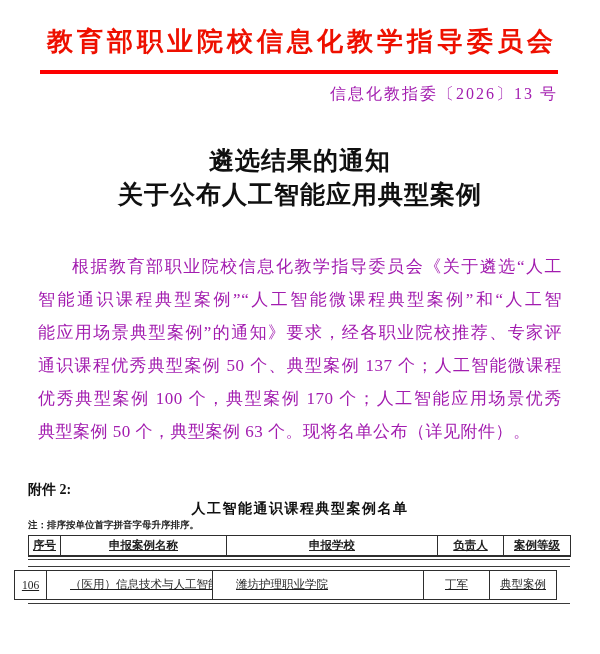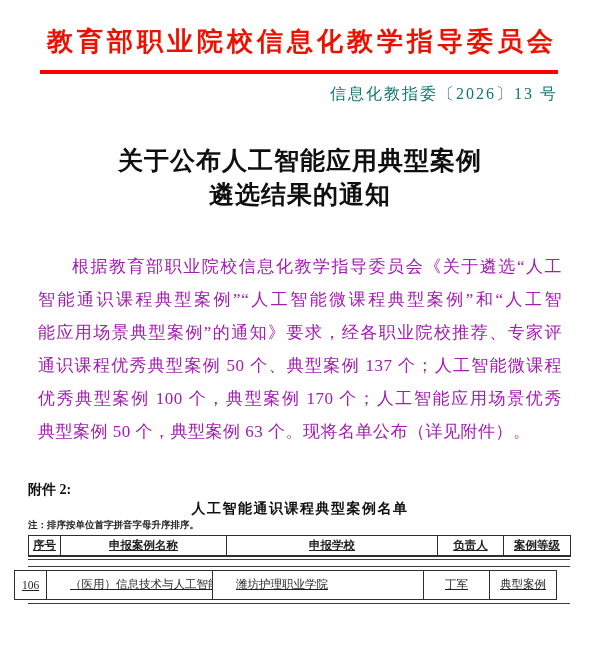--- a/index.html
+++ b/index.html
@@ -38,21 +38,21 @@
     border-bottom:2px solid var(--rule_red);
     background:#ffd9d4;
   }
   .doc-number{
     margin-top:10px;
     padding-right:42px;
     text-align:right;
     font-size:16px;
     line-height:20px;
     letter-spacing:2px;
-    color:#0f766e;
+    color:#a21caf;
   }
   
   .notice-title{
     margin-top:40px;
     text-align:center;
     font-weight:bold;
     font-size:25px;
     line-height:34px;
     letter-spacing:1px;
     color:#101010;
@@ -133,22 +133,22 @@
 
 <div class="page">
 
   <div class="agency">教育部职业院校信息化教学指导委员会</div>
 
   <div class="red-rule"></div>
 
   <div class="doc-number">信息化教指委〔2026〕13 号</div>
 
   <div class="notice-title">
+    <div>遴选结果的通知</div>
     <div>关于公布人工智能应用典型案例</div>
-    <div>遴选结果的通知</div>
   </div>
 
   <div class="body-block">
     <div class="body-line first">根据教育部职业院校信息化教学指导委员会《关于遴选“人工</div>
     <div class="body-line">智能通识课程典型案例”“人工智能微课程典型案例”和“人工智</div>
     <div class="body-line">能应用场景典型案例”的通知》要求，经各职业院校推荐、专家评</div>
     <div class="body-line">通识课程优秀典型案例 50 个、典型案例 137 个；人工智能微课程</div>
     <div class="body-line">优秀典型案例 100 个，典型案例 170 个；人工智能应用场景优秀</div>
     <div class="body-line last">典型案例 50 个，典型案例 63 个。现将名单公布（详见附件）。</div>
   </div>

